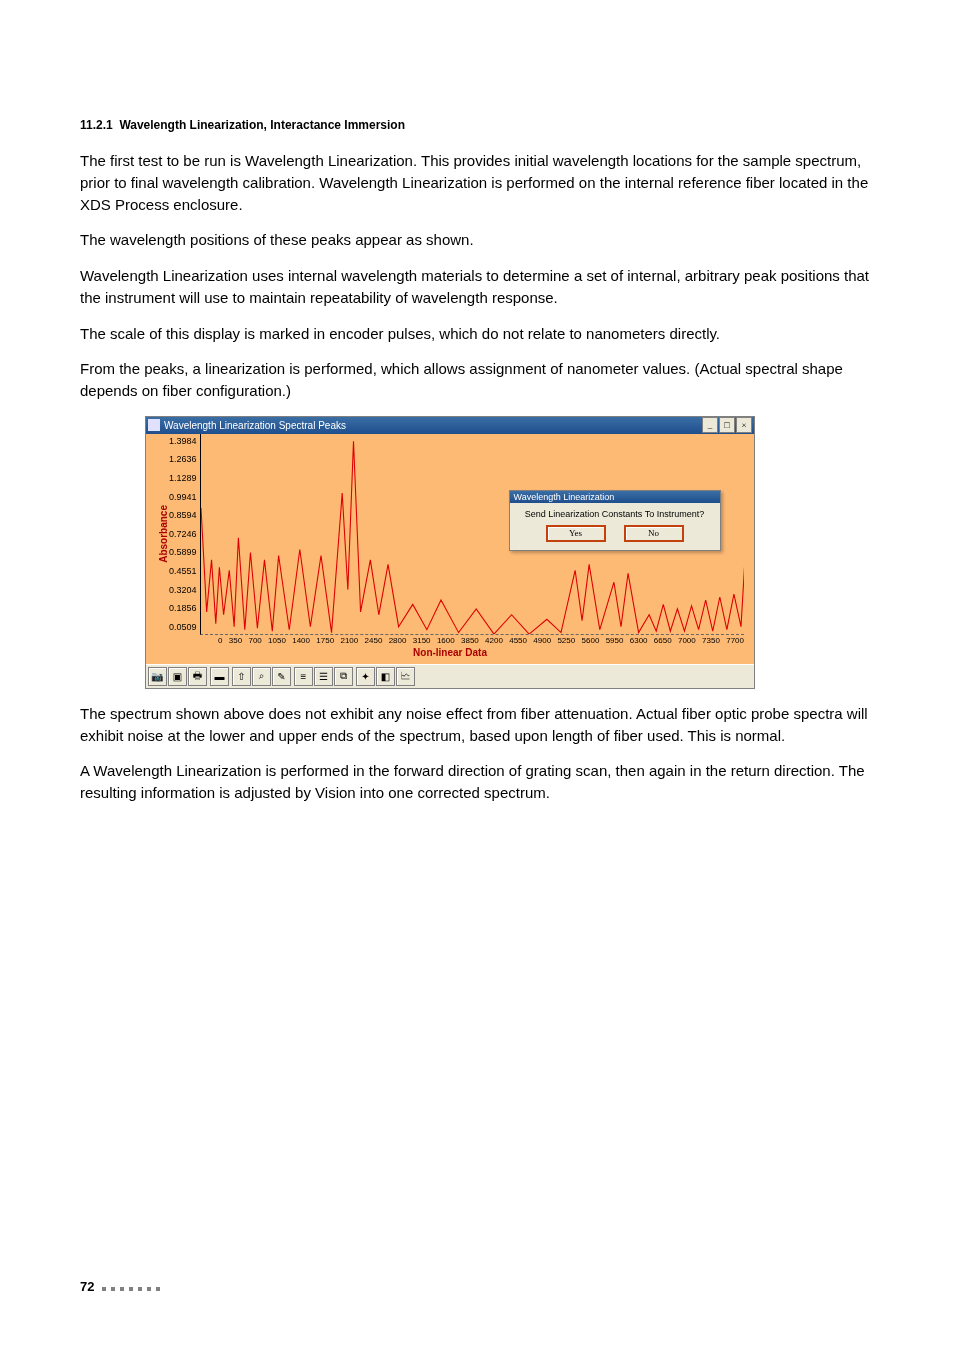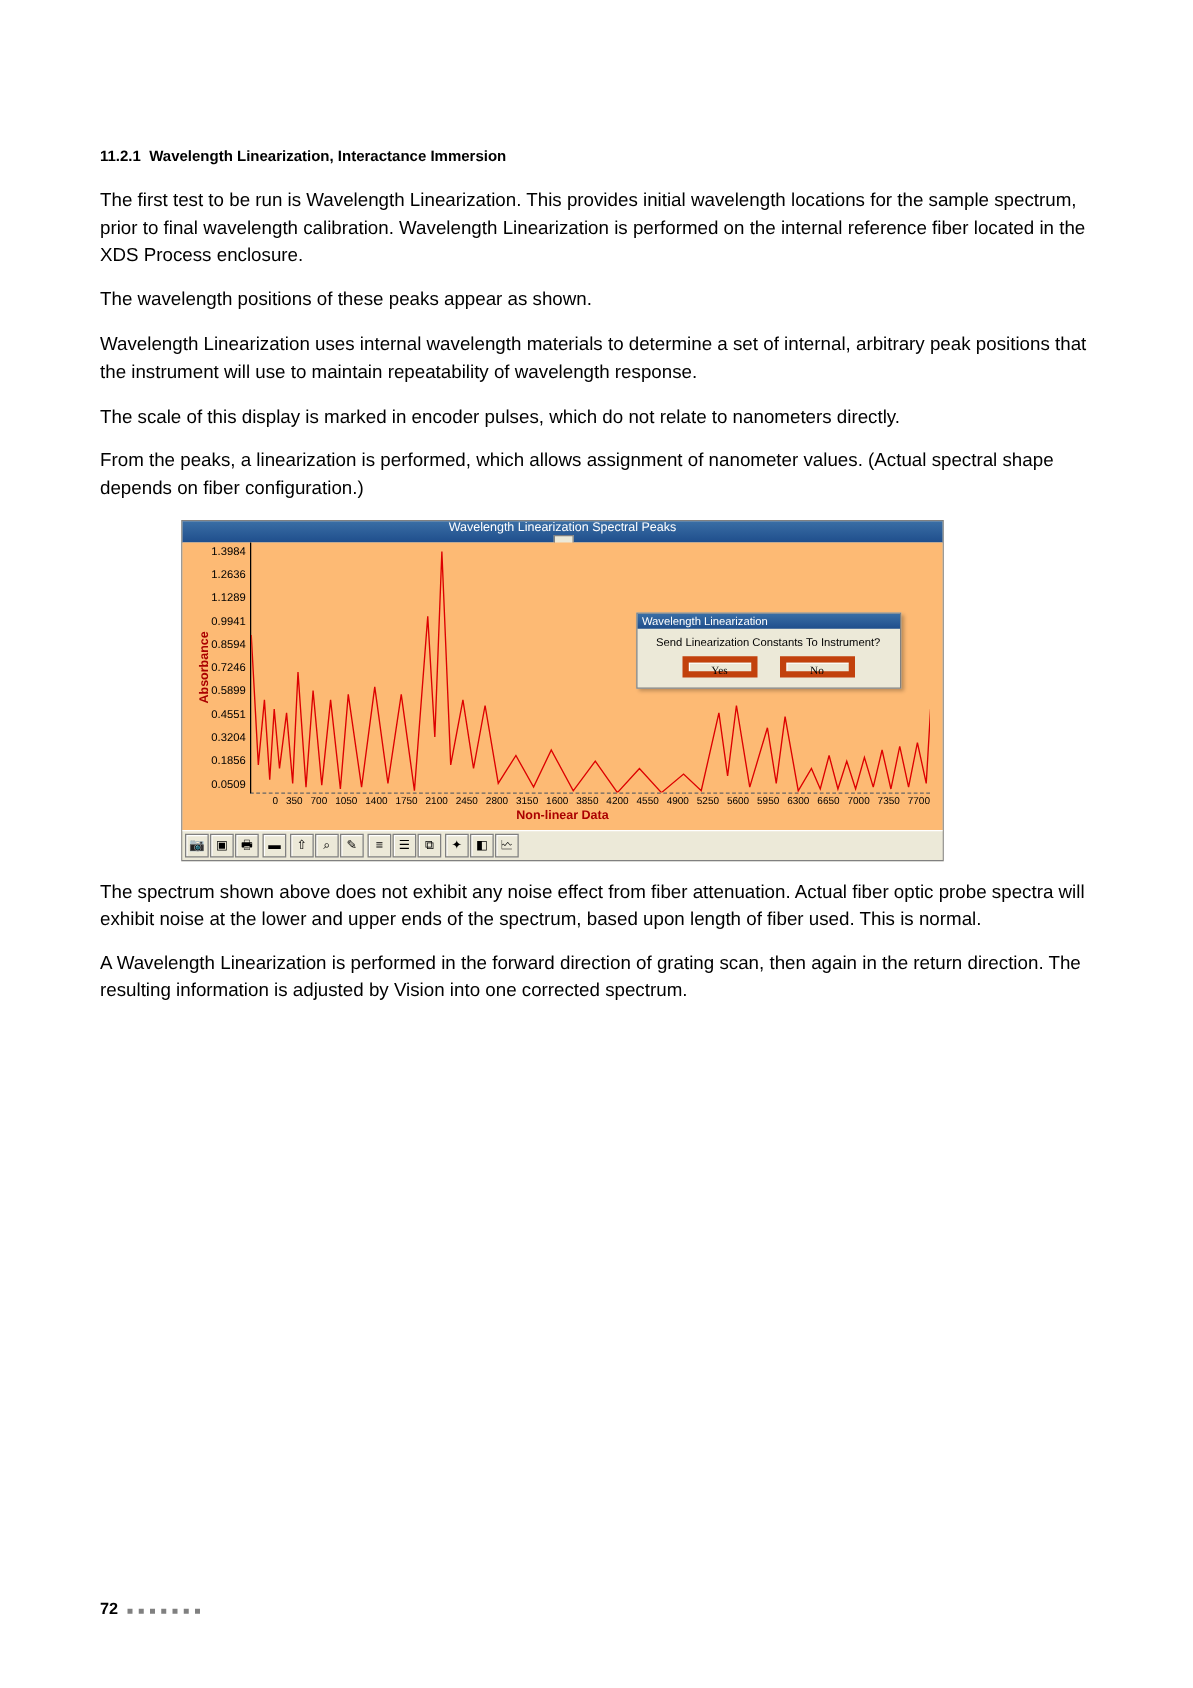--- a/index.html
+++ b/index.html
@@ -36,21 +36,20 @@
     box-shadow: 0 0 0 0 rgba(0,0,0,0);
   }
   .title-bar {
     height: 17px;
     background: linear-gradient(to bottom,#3a6ea5,#1f4e8c);
     display: flex;
     align-items: center;
     padding: 0 2px;
     font-size: 10px;
     color: #fff;
-    flex-direction: column;
   }
   .title-bar .tb-icon {
     width: 12px; height: 12px; background:#e0e0ff; margin-right:4px;
   }
   .title-bar .spacer { flex:1; }
   .win-btn {
     width: 14px; height: 14px; background:#ece9d8; border:1px solid #808080;
     margin-left:1px; display:flex; align-items:center; justify-content:center;
     font-size:9px; font-family: Tahoma; color:#000; line-height:1;
   }
@@ -129,21 +128,21 @@
     text-align:center;
   }
   .inner-dialog .dlg-buttons {
     display:flex;
     justify-content:center;
     gap:18px;
     padding-bottom:8px;
   }
   .inner-dialog button {
     width:60px; height:17px; font-size:9px; font-family:Tahoma;
-    background:#ece9d8; border:5px solid #c2410c;
+    background:#ece9d8; border:2px solid #c2410c;
     box-shadow: inset 1px 1px 0 #fff;
   }
   
   .toolbar {
     background:#ece9d8;
     border-top:1px solid #fff;
     padding:2px 2px;
     display:flex;
     gap:0;
   }

